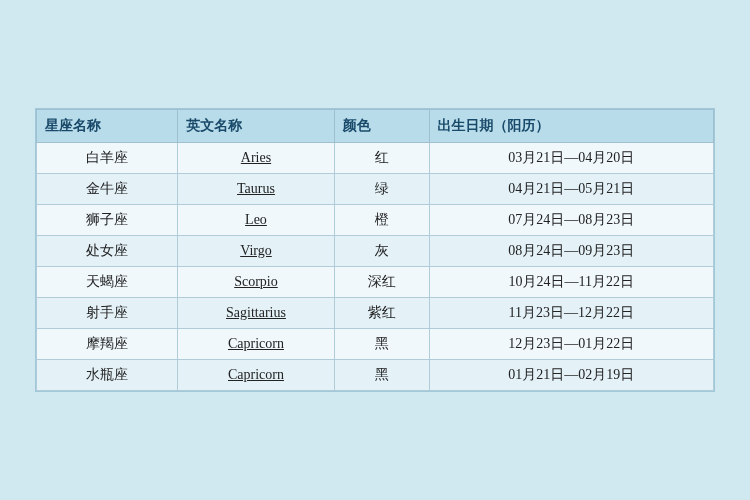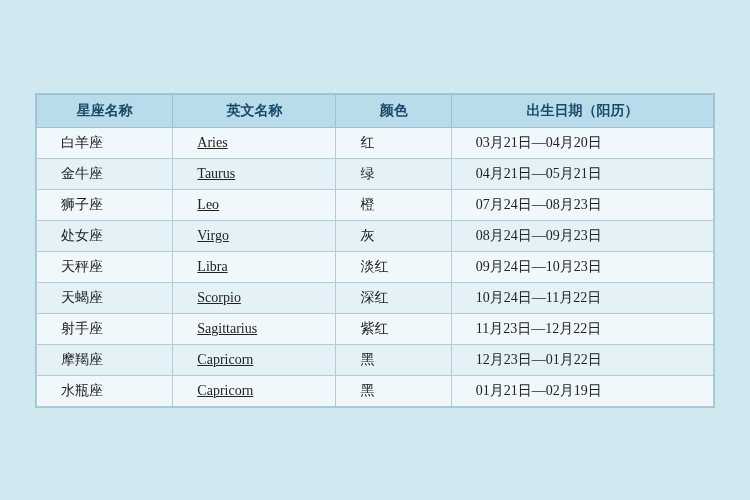--- a/index.html
+++ b/index.html
@@ -25,35 +25,35 @@
     table {
       width: 100%;
       border-collapse: collapse;
     }
     thead tr {
       background-color: #b8dcea;
     }
     thead th {
       border: 1px solid #a0c0d0;
       padding: 7px 8px;
-      text-align: center;
+      text-align: left;
       font-weight: bold;
       color: #1a4a6a;
       font-size: 14px;
     }
     tbody tr {
       background-color: #f0f8fc;
     }
     tbody tr:nth-child(even) {
       background-color: #e4f2f8;
     }
     tbody td {
       border: 1px solid #b0ccd8;
-      padding: 6px 24px;
-      text-align: left;
+      padding: 6px 10px;
+      text-align: center;
       color: #222;
       font-size: 14px;
     }
     tbody td:first-child {
       font-weight: normal;
     }
     tbody td:nth-child(2) {
       font-style: normal;
       text-decoration: underline;
     }
@@ -90,26 +90,20 @@
           <td>橙</td>
           <td>07月24日—08月23日</td>
         </tr>
         <tr>
           <td>处女座</td>
           <td>Virgo</td>
           <td>灰</td>
           <td>08月24日—09月23日</td>
         </tr>
         <tr>
-          <td>天秤座</td>
-          <td>Libra</td>
-          <td>淡红</td>
-          <td>09月24日—10月23日</td>
-        </tr>
-        <tr>
           <td>天蝎座</td>
           <td>Scorpio</td>
           <td>深红</td>
           <td>10月24日—11月22日</td>
         </tr>
         <tr>
           <td>射手座</td>
           <td>Sagittarius</td>
           <td>紫红</td>
           <td>11月23日—12月22日</td>

